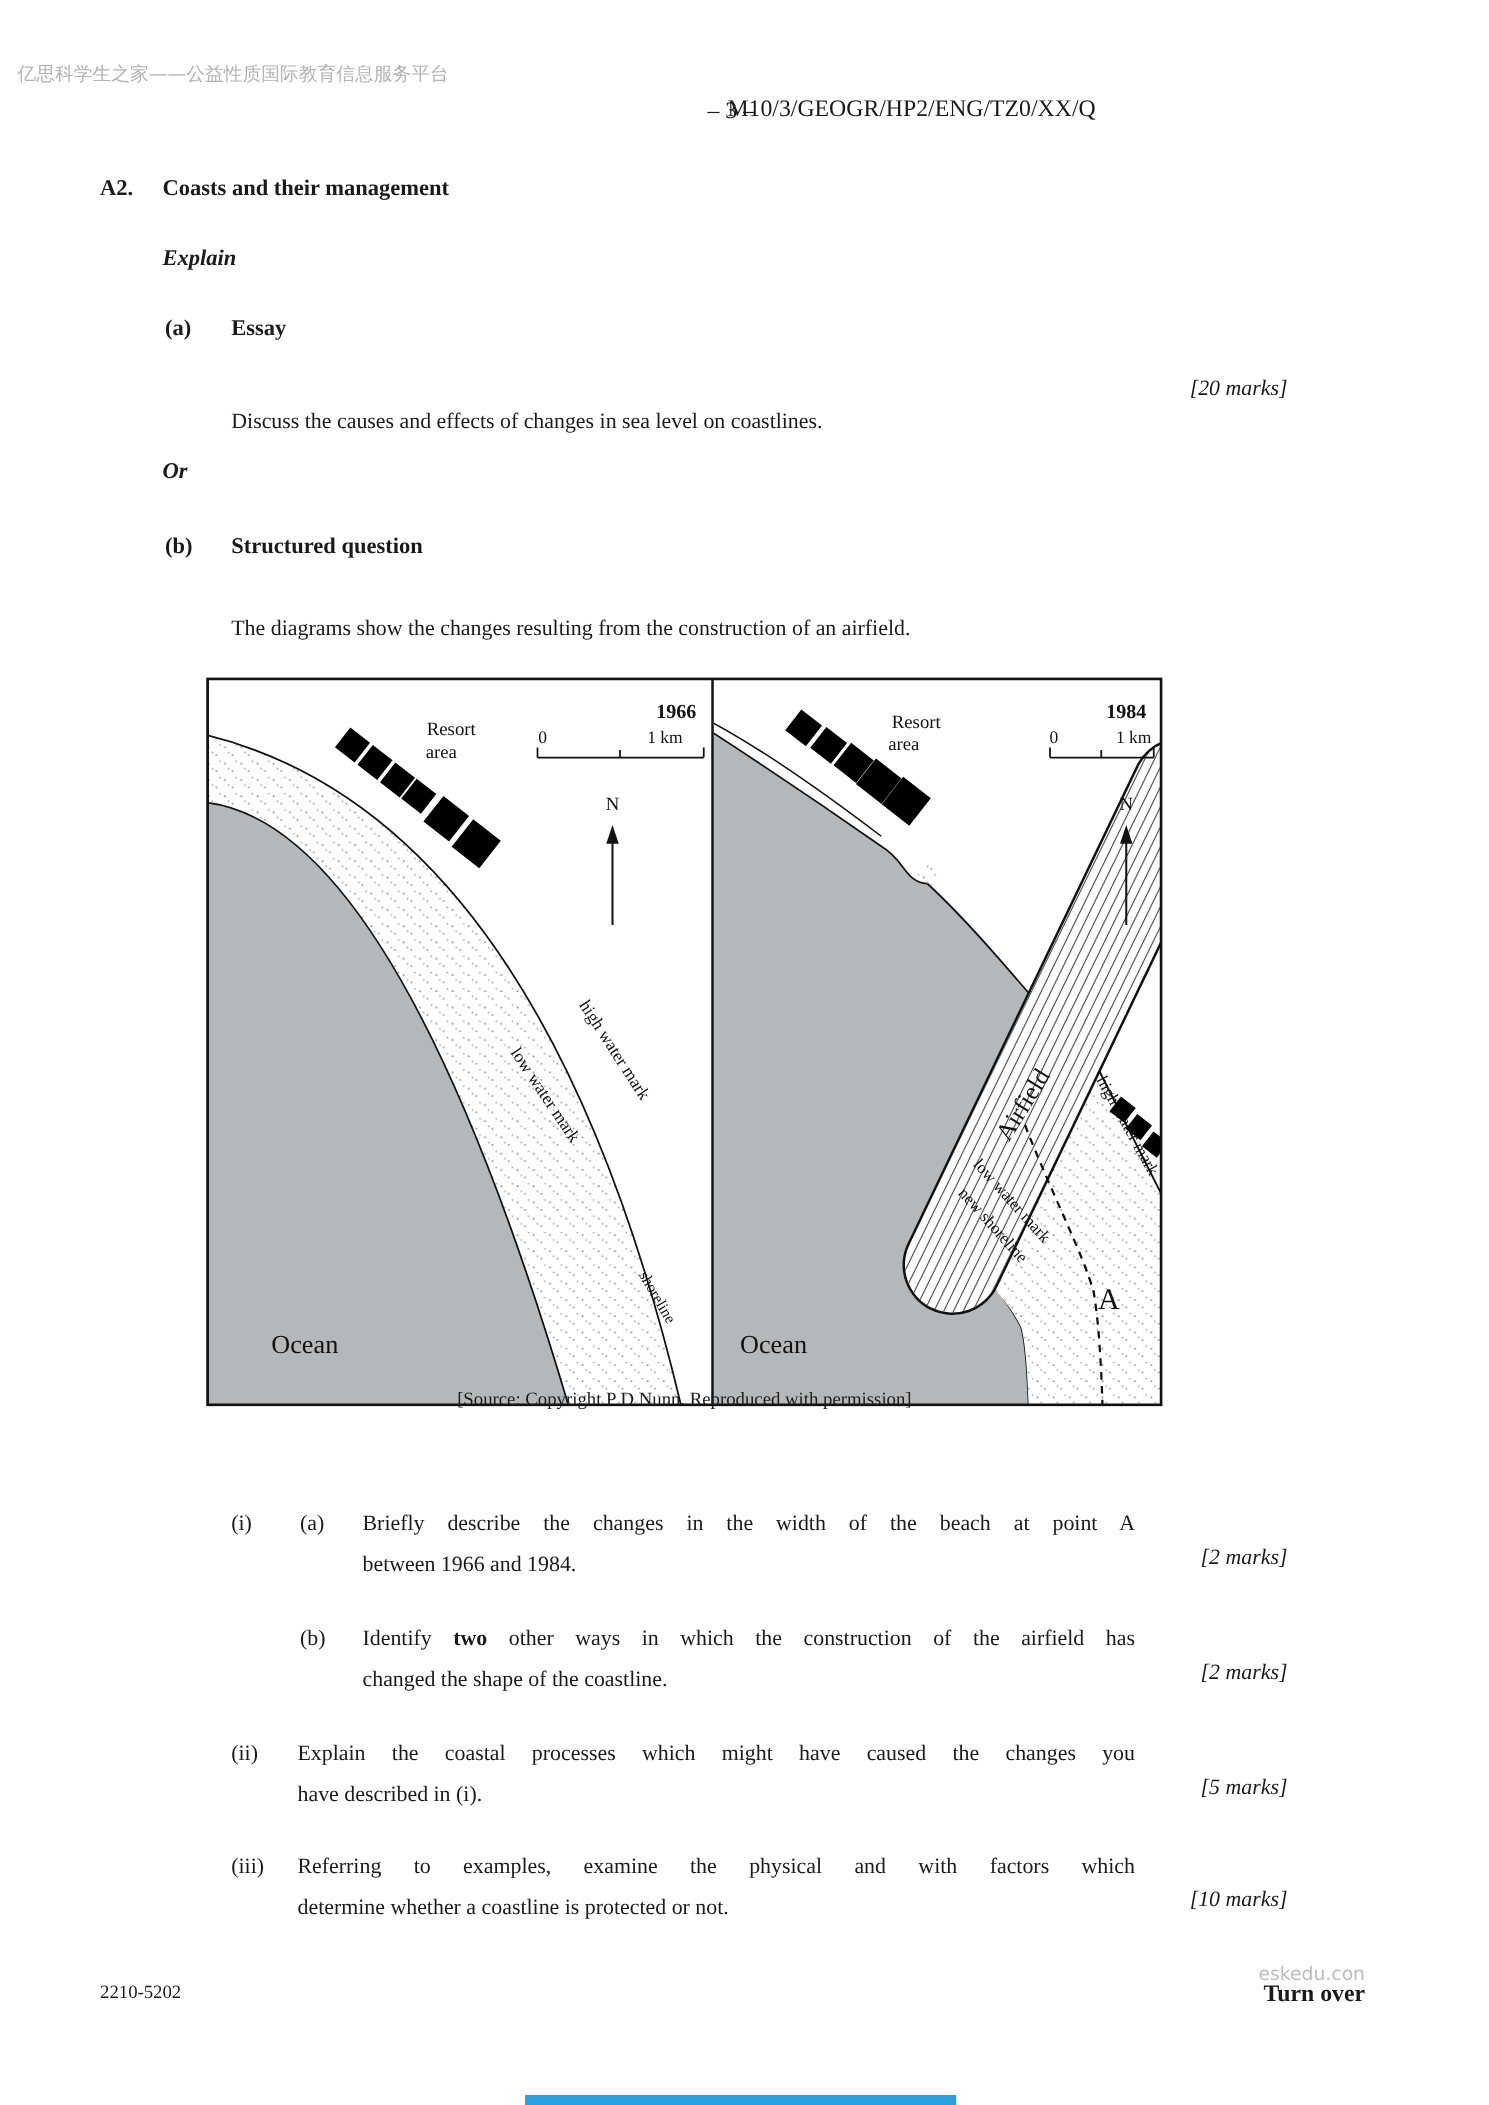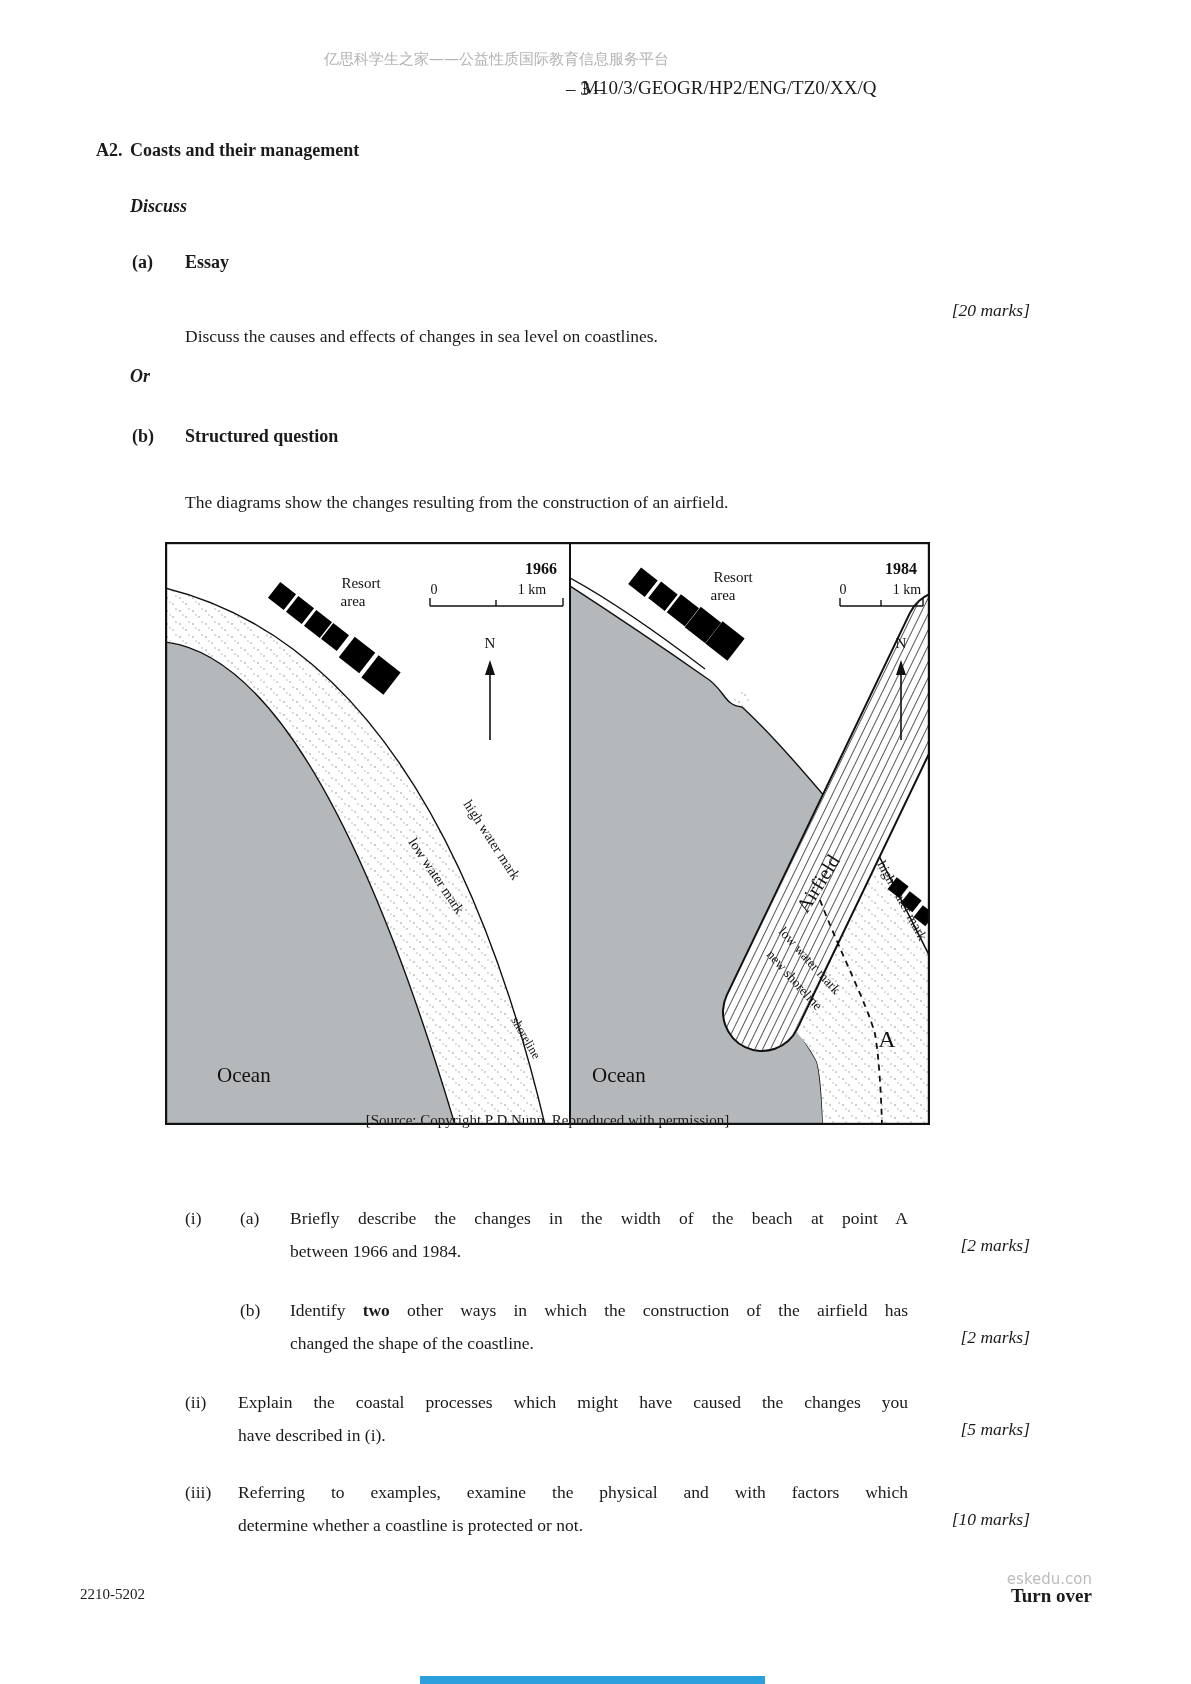--- a/index.html
+++ b/index.html
@@ -23,28 +23,28 @@
   .maplabel{font-size:14px;}
   .maplabel-sm{font-size:12.5px;}
   .yearlabel{font-size:16px;font-weight:bold;}
   .oceanlabel{font-size:21px;}
   .airfieldlabel{font-size:20px;}
   .pointA{font-size:24px;}
 </style>
 </head>
 <body>
 
-<div class="abs hdr-cn" style="top:50px;left:4px;width:985px;text-align:center;">亿思科学生之家——公益性质国际教育信息服务平台</div>
+<div class="abs hdr-cn" style="top:50px;left:14px;width:985px;text-align:left;">亿思科学生之家——公益性质国际教育信息服务平台</div>
 <div class="abs pagenum" style="top:78px;left:540px;width:90px;text-align:center;">– 3 –</div>
 <div class="abs hdr-code" style="top:77px;left:582px;width:455px;">M10/3/GEOGR/HP2/ENG/TZ0/XX/Q</div>
 
-<span class="abs h-bold" style="top:140px;left:96px;">A2.</span>
+<span class="abs h-bold" style="top:140px;left:80px;">A2.</span>
 <span class="abs h-bold" style="top:140px;left:130px;">Coasts and their management</span>
 
-<span class="abs h-boldital" style="top:196px;left:130px;">Discuss</span>
+<span class="abs h-boldital" style="top:196px;left:130px;">Explain</span>
 
 <span class="abs h-bold" style="top:252px;left:132px;">(a)</span>
 <span class="abs h-bold" style="top:252px;left:185px;">Essay</span>
 
 <span class="abs body-txt" style="top:300px;left:185px;margin-top:20px;">Discuss the causes and effects of changes in sea level on coastlines.</span>
 <div class="abs marks" style="top:300px;left:830px;width:200px;">[20 marks]</div>
 
 <span class="abs h-boldital" style="top:366px;left:130px;">Or</span>
 
 <span class="abs h-bold" style="top:426px;left:132px;">(b)</span>

